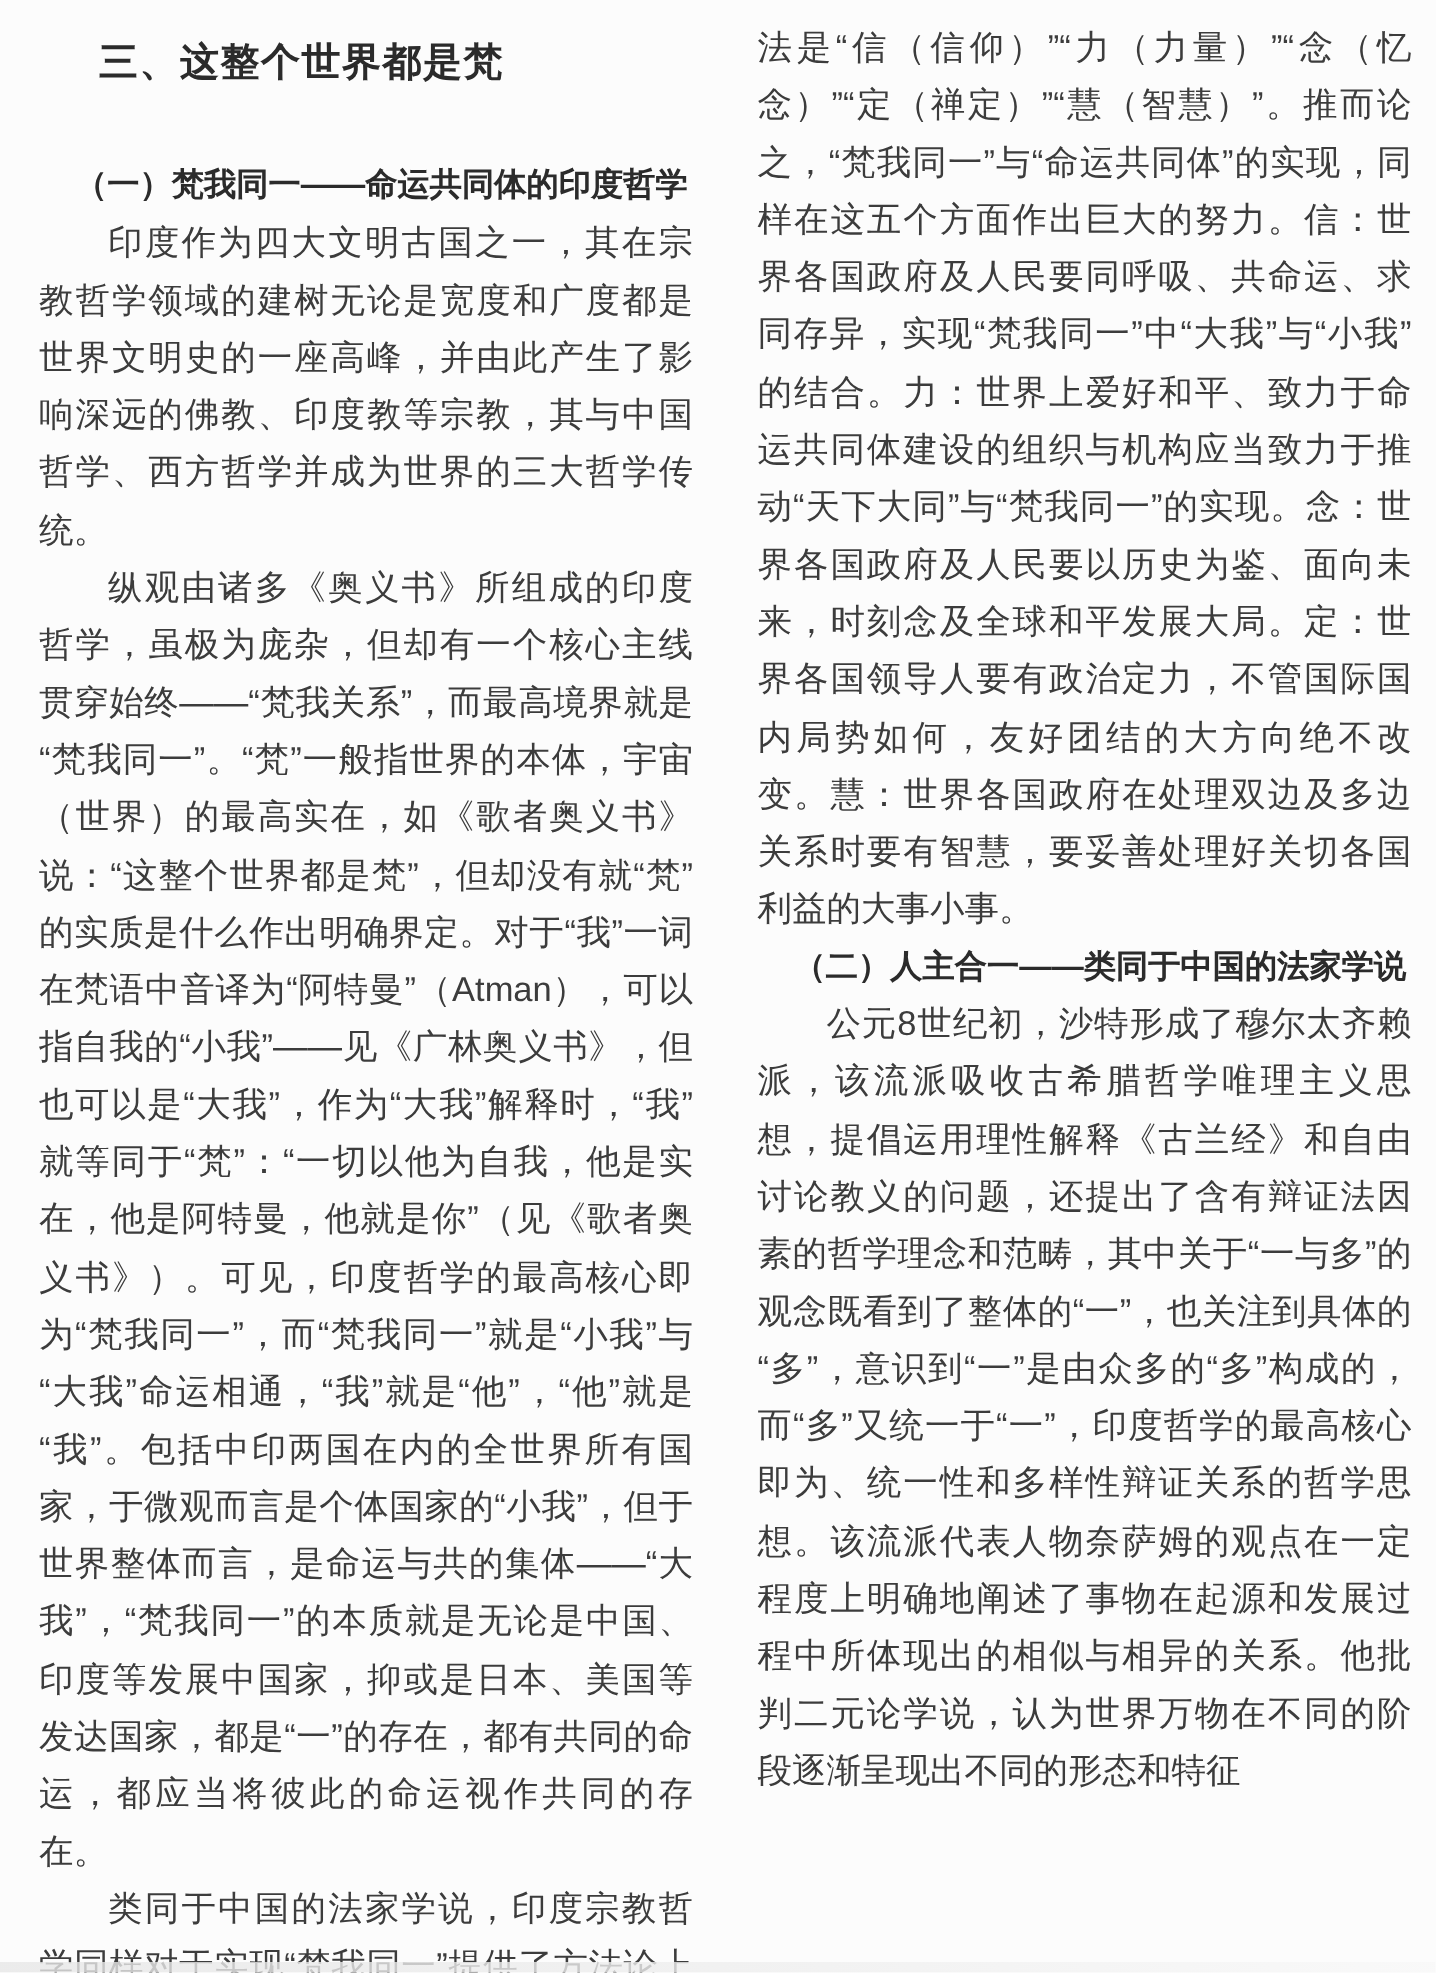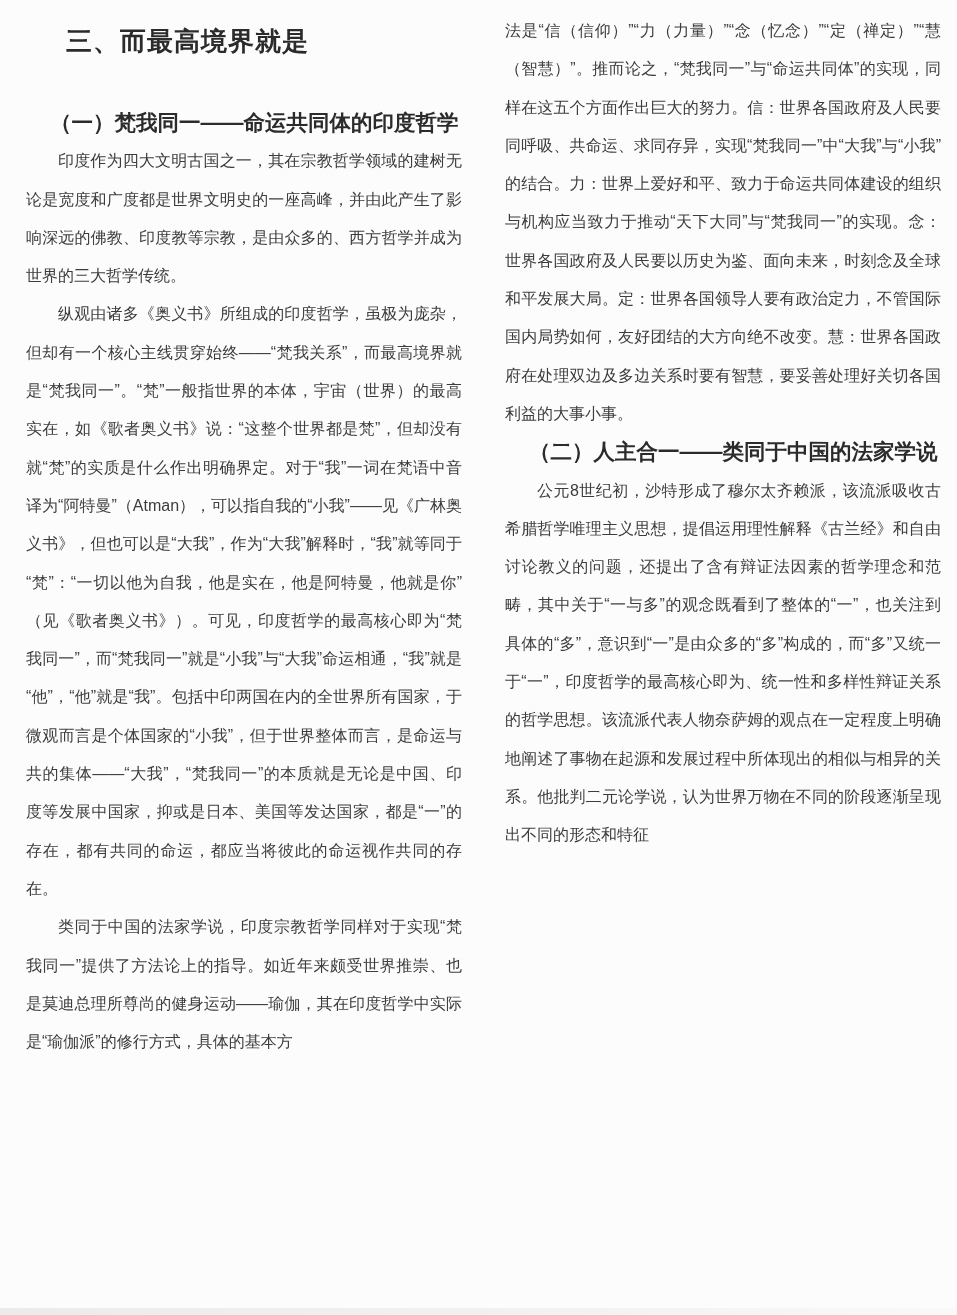--- a/index.html
+++ b/index.html
@@ -42,21 +42,21 @@
     margin: 0;
     font-size: 21.5px;
     font-weight: bold;
     color: #2b2b2b;
     line-height: 38.3px;
     text-indent: 24px;
   }
 
   .column p {
     margin: 0;
-    font-size: 16px;
+    font-size: 23px;
     line-height: 38.3px;
     text-align: justify;
     text-justify: inter-character;
     text-indent: 2em;
     color: #3c3c3c;
   }
 
   .column p.no-indent {
     text-indent: 0;
   }
@@ -70,25 +70,25 @@
     background: linear-gradient(to right, #e7e7e7 0%, #efefef 55%, #f8f8f8 100%);
     opacity: 0.8;
   }
 </style>
 </head>
 <body>
 
 <div class="page">
 
   <div class="column">
-    <h1 class="sec-title">三、而最高境界就是</h1>
+    <h1 class="sec-title">三、这整个世界都是梵</h1>
 
     <h2 class="sub-title">（一）梵我同一——命运共同体的印度哲学</h2>
 
-    <p>印度作为四大文明古国之一，其在宗教哲学领域的建树无论是宽度和广度都是世界文明史的一座高峰，并由此产生了影响深远的佛教、印度教等宗教，是由众多的、西方哲学并成为世界的三大哲学传统。</p>
+    <p>印度作为四大文明古国之一，其在宗教哲学领域的建树无论是宽度和广度都是世界文明史的一座高峰，并由此产生了影响深远的佛教、印度教等宗教，其与中国哲学、西方哲学并成为世界的三大哲学传统。</p>
 
     <p>纵观由诸多《奥义书》所组成的印度哲学，虽极为庞杂，但却有一个核心主线贯穿始终——“梵我关系”，而最高境界就是“梵我同一”。“梵”一般指世界的本体，宇宙（世界）的最高实在，如《歌者奥义书》说：“这整个世界都是梵”，但却没有就“梵”的实质是什么作出明确界定。对于“我”一词在梵语中音译为“阿特曼”（Atman），可以指自我的“小我”——见《广林奥义书》，但也可以是“大我”，作为“大我”解释时，“我”就等同于“梵”：“一切以他为自我，他是实在，他是阿特曼，他就是你”（见《歌者奥义书》）。可见，印度哲学的最高核心即为“梵我同一”，而“梵我同一”就是“小我”与“大我”命运相通，“我”就是“他”，“他”就是“我”。包括中印两国在内的全世界所有国家，于微观而言是个体国家的“小我”，但于世界整体而言，是命运与共的集体——“大我”，“梵我同一”的本质就是无论是中国、印度等发展中国家，抑或是日本、美国等发达国家，都是“一”的存在，都有共同的命运，都应当将彼此的命运视作共同的存在。</p>
 
     <p>类同于中国的法家学说，印度宗教哲学同样对于实现“梵我同一”提供了方法论上的指导。如近年来颇受世界推崇、也是莫迪总理所尊尚的健身运动——瑜伽，其在印度哲学中实际是“瑜伽派”的修行方式，具体的基本方</p>
   </div>
 
   <div class="column">
     <p class="no-indent">法是“信（信仰）”“力（力量）”“念（忆念）”“定（禅定）”“慧（智慧）”。推而论之，“梵我同一”与“命运共同体”的实现，同样在这五个方面作出巨大的努力。信：世界各国政府及人民要同呼吸、共命运、求同存异，实现“梵我同一”中“大我”与“小我”的结合。力：世界上爱好和平、致力于命运共同体建设的组织与机构应当致力于推动“天下大同”与“梵我同一”的实现。念：世界各国政府及人民要以历史为鉴、面向未来，时刻念及全球和平发展大局。定：世界各国领导人要有政治定力，不管国际国内局势如何，友好团结的大方向绝不改变。慧：世界各国政府在处理双边及多边关系时要有智慧，要妥善处理好关切各国利益的大事小事。</p>
 
 

